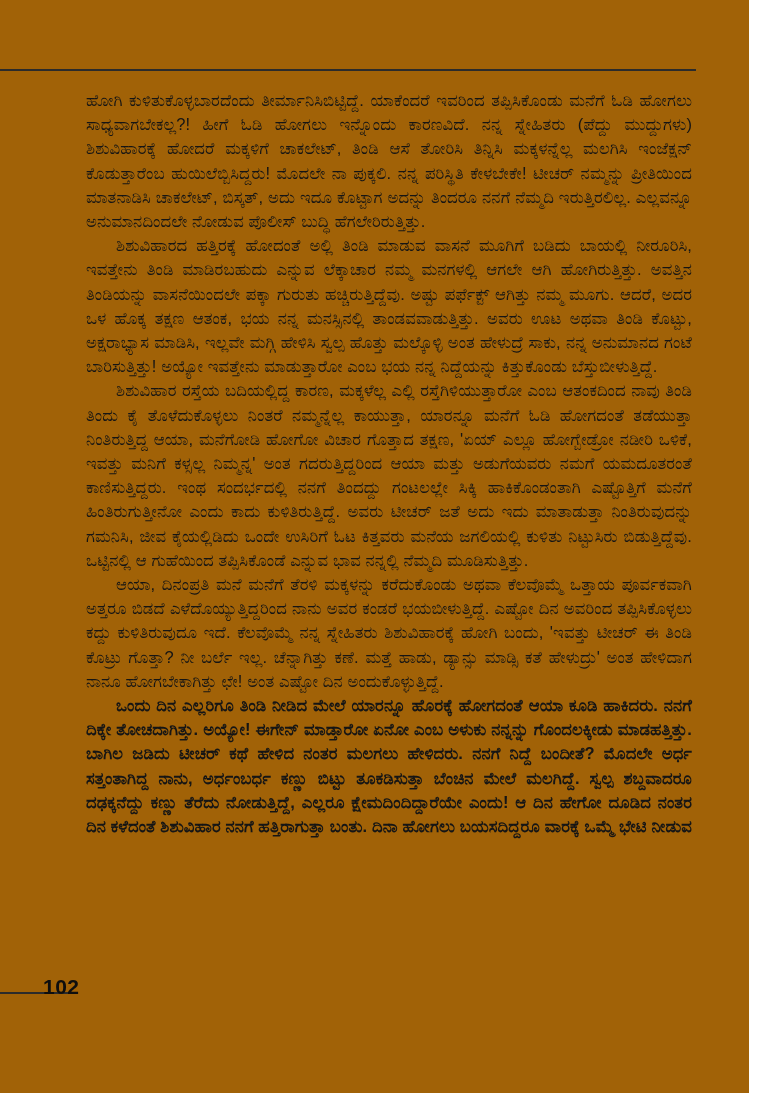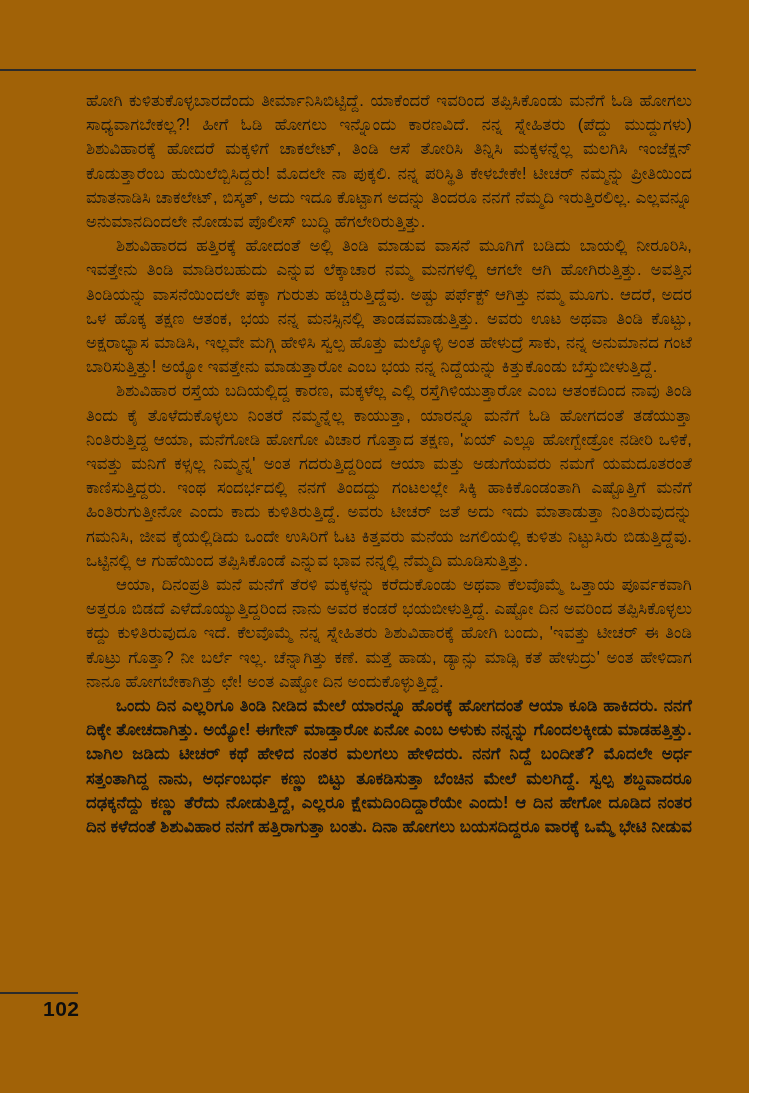--- a/index.html
+++ b/index.html
@@ -51,21 +51,21 @@
     position: absolute;
     left: 0;
     top: 992px;
     width: 78px;
     height: 2px;
     background: #2b2b2b;
   }
   .page-number {
     position: absolute;
     left: 43px;
-    top: 997px;
+    top: 975px;
     font-weight: bold;
     font-size: 21px;
     color: #0e0e0e;
     letter-spacing: 0.5px;
   }
 </style>
 </head>
 <body>
 
 <div class="page">

